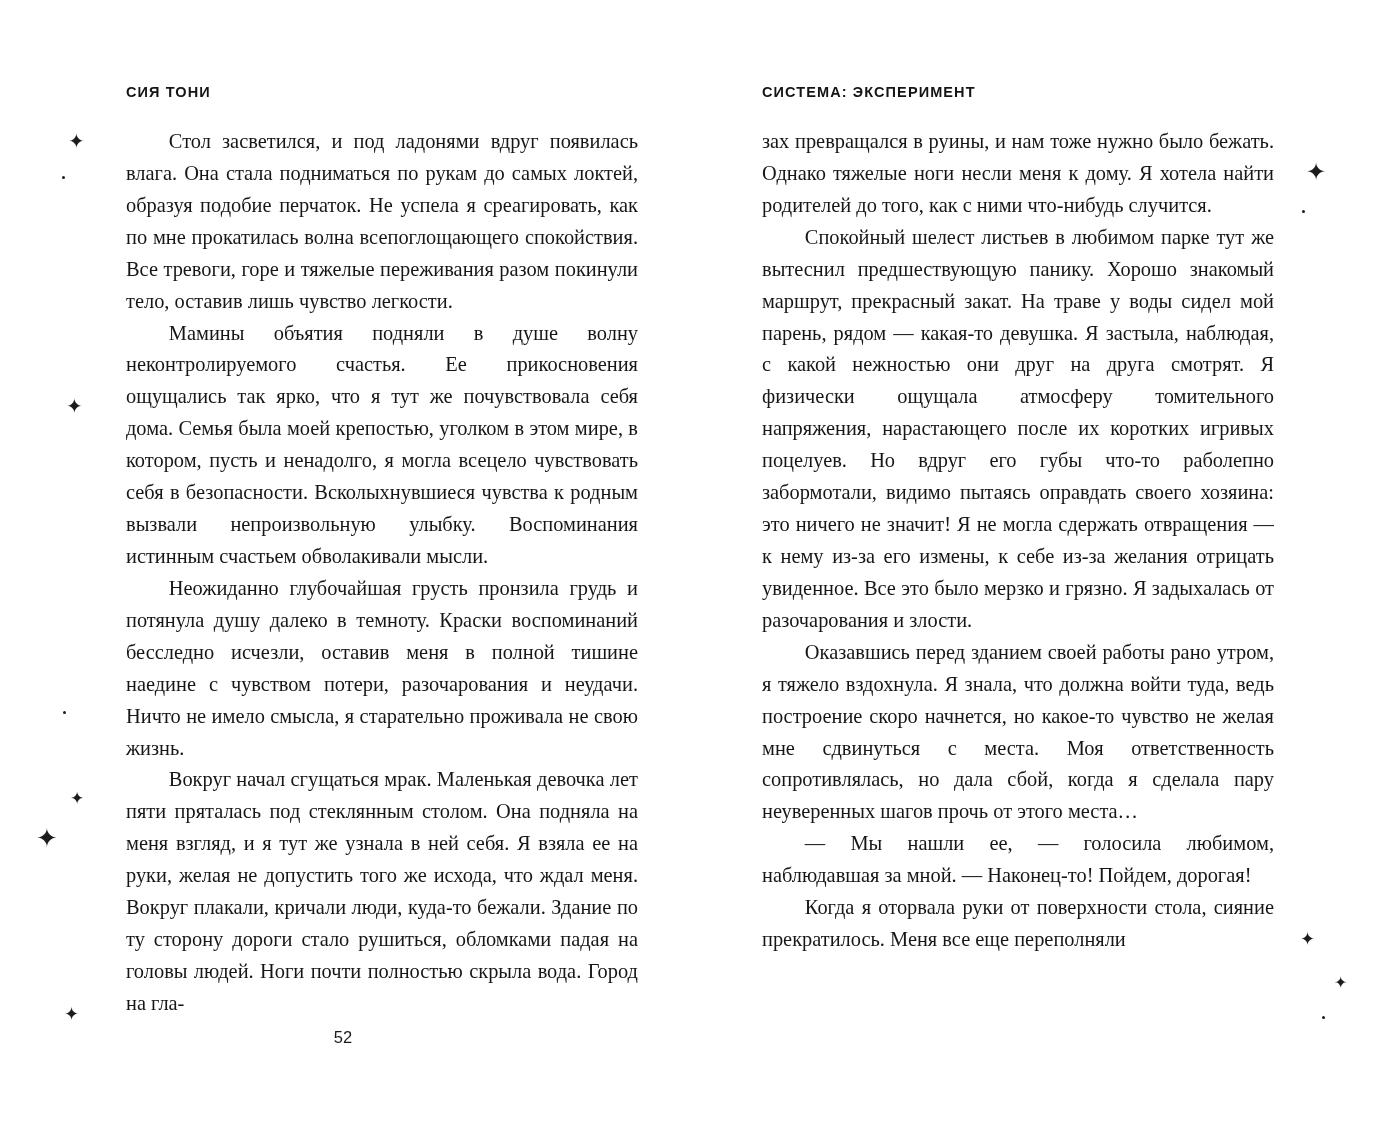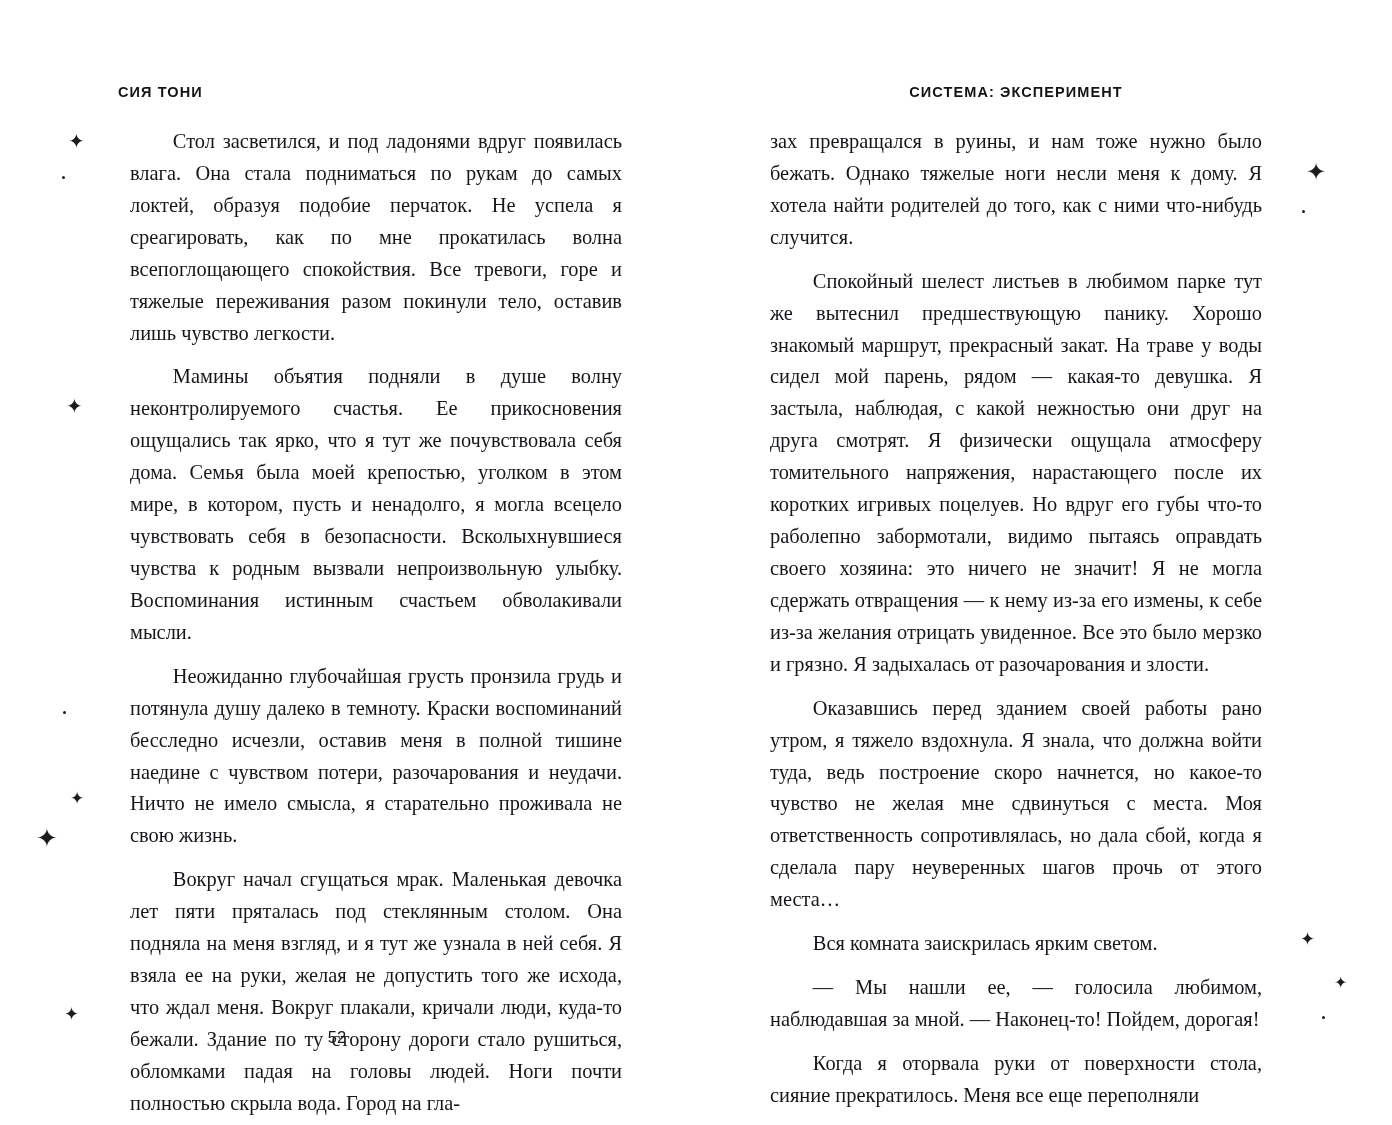--- a/index.html
+++ b/index.html
@@ -13,20 +13,21 @@
     font-family: "Liberation Serif", serif;
     color: #111111;
     position: relative;
     overflow: hidden;
   }
 
   .spread {
     position: absolute;
     inset: 0;
     display: flex;
+    padding-left: 8px;
   }
 
   .page {
     position: relative;
     width: 50%;
     height: 100%;
     box-sizing: border-box;
   }
 
   .page-left   { padding: 84px 62px 0 118px; }
@@ -34,24 +35,24 @@
 
   .running-head {
     font-family: "Liberation Sans", sans-serif;
     font-weight: bold;
     font-size: 14.5px;
     letter-spacing: 1.1px;
     color: #141414;
     margin-bottom: 26px;
     white-space: nowrap;
   }
-  .running-head.right { text-align: center; }
+  .running-head.right { text-align: left; }
 
   .body-text p {
-    margin: 12px;
+    margin: 0;
     font-size: 20.4px;
     line-height: 1.565;
     text-align: justify;
     text-indent: 2.1em;
     hyphens: manual;
     color: #15161a;
   }
 
   .body-text p.italic { }
   .body-text p.cont   { text-indent: 0; }
@@ -103,21 +104,20 @@
     <div class="folio">52</div>
   </div>
 
   <div class="page page-right">
     <div class="running-head right">СИСТЕМА: ЭКСПЕРИМЕНТ</div>
 
     <div class="body-text">
       <p class="italic cont">зах превращался в руины, и нам тоже нужно было бежать. Однако тяжелые ноги несли меня к дому. Я хотела найти родителей до того, как с ними что-нибудь случится.</p>
       <p class="italic">Спокойный шелест листьев в любимом парке тут же вытеснил предшествующую панику. Хорошо знакомый маршрут, прекрасный закат. На траве у воды сидел мой парень, рядом — какая-то девушка. Я застыла, наблюдая, с какой нежностью они друг на друга смотрят. Я физически ощущала атмосферу томительного напряжения, нарастающего после их коротких игривых поцелуев. Но вдруг его губы что-то раболепно забормотали, видимо пытаясь оправдать своего хозяина: это ничего не значит! Я не могла сдержать отвращения — к нему из-за его измены, к себе из-за желания отрицать увиденное. Все это было мерзко и грязно. Я задыхалась от разочарования и злости.</p>
       <p class="italic">Оказавшись перед зданием своей работы рано утром, я тяжело вздохнула. Я знала, что должна войти туда, ведь построение скоро начнется, но какое-то чувство не желая мне сдвинуться с места. Моя ответственность сопротивлялась, но дала сбой, когда я сделала пару неуверенных шагов прочь от этого места…</p>
-      <p>Вся комната заискрилась ярким светом.</p>
       <p>— Мы нашли ее, — голосила любимом, наблюдавшая за мной. — Наконец-то! Пойдем, дорогая!</p>
       <p>Когда я оторвала руки от поверхности стола, сияние прекратилось. Меня все еще переполняли</p>
     </div>
 
   </div>
 
   <div id="decor-layer">
       <span class="sparkle" style="font-size: 20px; left: 68px; top: 131px;">✦</span>
       <span class="dotmark" style="left: 62px; top: 176px;"></span>
       <span class="sparkle" style="font-size: 20px; left: 66px; top: 396px;">✦</span>

